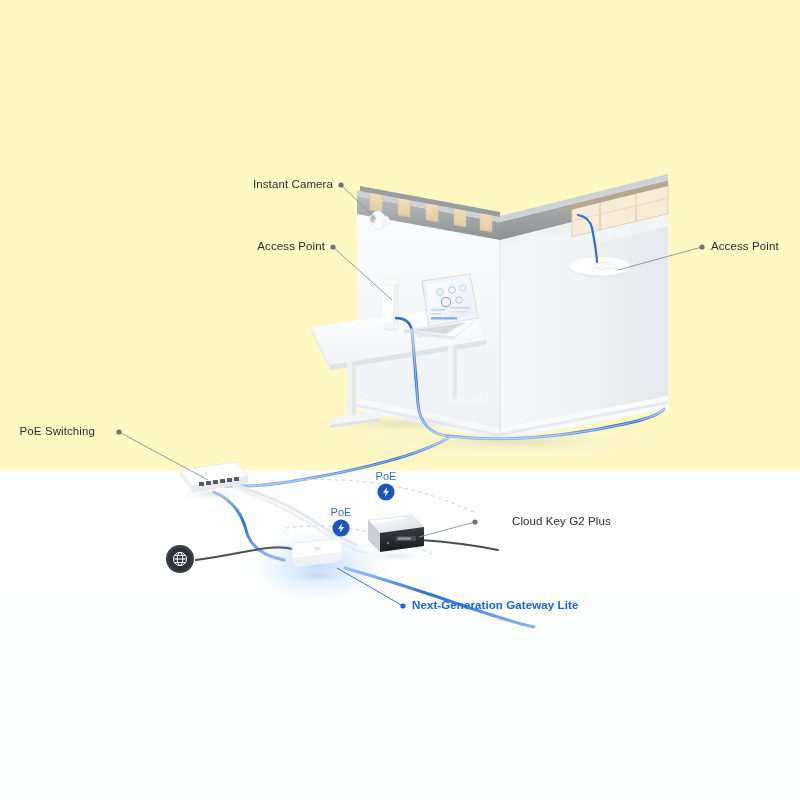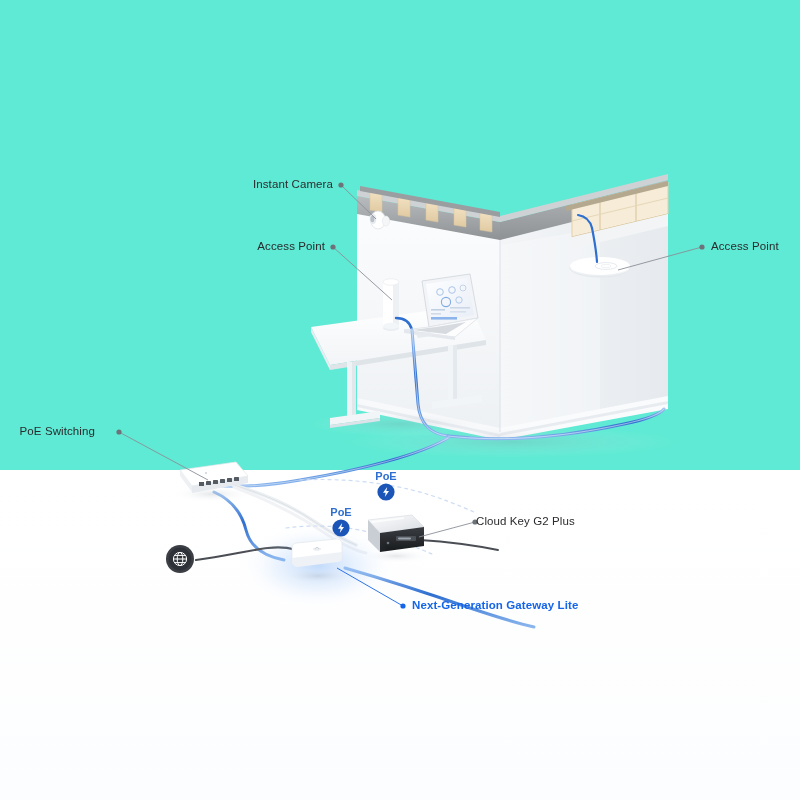--- a/index.html
+++ b/index.html
@@ -1,38 +1,38 @@
 <!DOCTYPE html>
 <html><head>
 <meta charset="utf-8">
 <title>Network Topology Diagram</title>
 <style>
   html,body{margin:0;padding:0;background:#ffffff;}
   body{
     font-family:"Liberation Sans","DejaVu Sans",sans-serif;
     width:800px;height:800px;overflow:hidden;
   }
-  #stage{position:relative;width:800px;height:800px;background:#5eead4;}
+  #stage{position:relative;width:800px;height:800px;background:#fef9c3;}
   #scene{position:absolute;inset:0;width:800px;height:800px;}
   .lbl{
     position:absolute;
     font-size:11.5px;
     color:#2b2b2e;
     letter-spacing:.1px;
     white-space:nowrap;
     line-height:1;
   }
   .lbl.blue{color:#1565e8;font-weight:700;}
   .lbl.right{transform:translate(-100%,-50%);}
   .lbl.left{transform:translate(0,-50%);}
   .poe-txt{
     position:absolute;
     font-size:11px;
     color:#2f6fd0;
-    font-weight:700;
+    font-weight:400;
     white-space:nowrap;
     transform:translate(-50%,-50%);
     line-height:1;
   }
 </style>
 </head>
 <body>
 
 <div id="stage">
 
@@ -327,21 +327,21 @@
         <circle cx="341" cy="528" r="8.6" fill="#1b55b8"></circle>
         <path d="M342.2 523 L338 528.8 L340.7 528.8 L339.8 533 L344 527.1 L341.3 527.1 Z" fill="#ffffff"></path>
       </g>
   </svg>
 
   <div id="labels">
       <div class="lbl right" style="left: 333px; top: 185px;">Instant Camera</div>
       <div class="lbl right" style="left: 325px; top: 247px;">Access Point</div>
       <div class="lbl left" style="left: 711px; top: 247px;">Access Point</div>
       <div class="lbl right" style="left: 95px; top: 432px;">PoE Switching</div>
-      <div class="lbl left" style="left: 476px; top: 522px;">Cloud Key G2 Plus</div>
+      <div class="lbl left" style="left: 512px; top: 522px;">Cloud Key G2 Plus</div>
       <div class="lbl left blue" style="left: 412px; top: 606px;">Next-Generation Gateway Lite</div>
     </div>
   <div id="poe-labels">
       <div class="poe-txt" style="left: 386px; top: 476px;">PoE</div>
       <div class="poe-txt" style="left: 341px; top: 512px;">PoE</div>
     </div>
 
 </div>
 
 </body></html>

